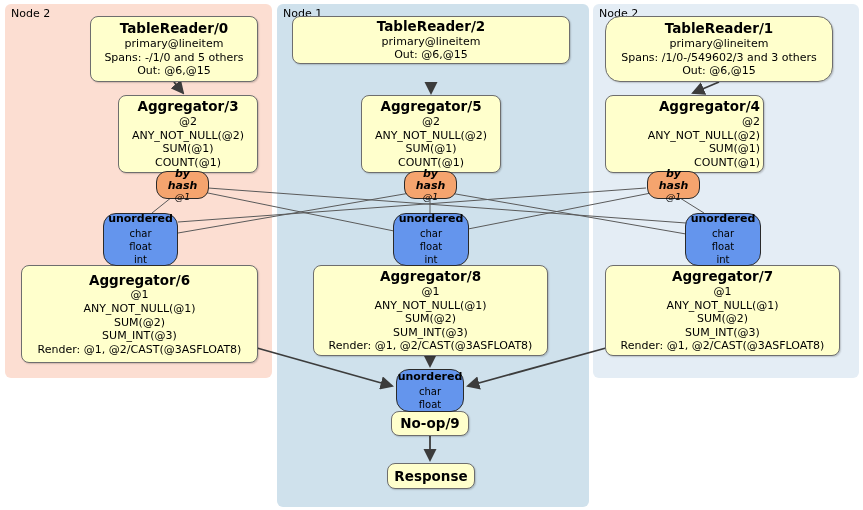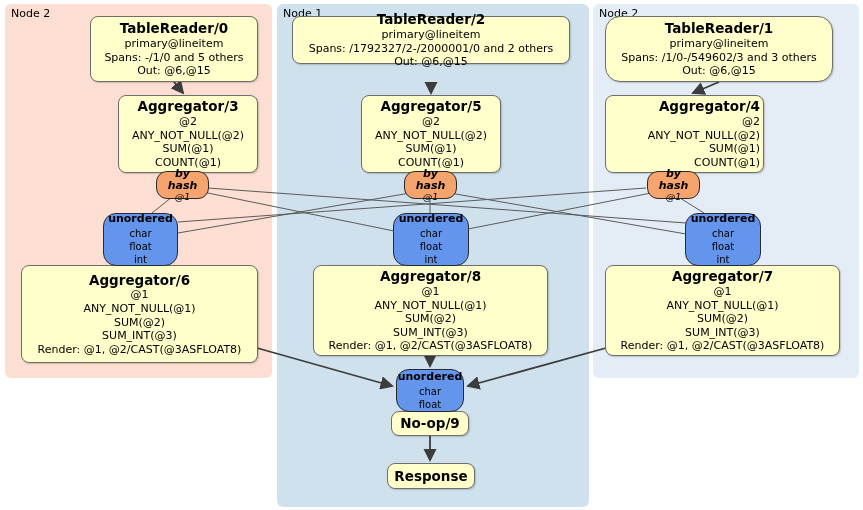--- a/index.html
+++ b/index.html
@@ -114,21 +114,20 @@
     <div>@1</div>
     <div>ANY_NOT_NULL(@1)</div>
     <div>SUM(@2)</div>
     <div>SUM_INT(@3)</div>
     <div>Render: @1, @2/CAST(@3ASFLOAT8)</div>
   </div>
 
   <div class="pbox" style="left:292px;top:16px;width:278px;height:48px;">
     <div class="title">TableReader/2</div>
     <div>primary@lineitem</div>
-    <div>Spans: /1792327/2-/2000001/0 and 2 others</div>
     <div>Out: @6,@15</div>
   </div>
   <div class="pbox" style="left:361px;top:95px;width:140px;height:78px;">
     <div class="title">Aggregator/5</div>
     <div>@2</div>
     <div>ANY_NOT_NULL(@2)</div>
     <div>SUM(@1)</div>
     <div>COUNT(@1)</div>
   </div>
   <div class="rbox" style="left:404px;top:171px;width:53px;height:28px;">

